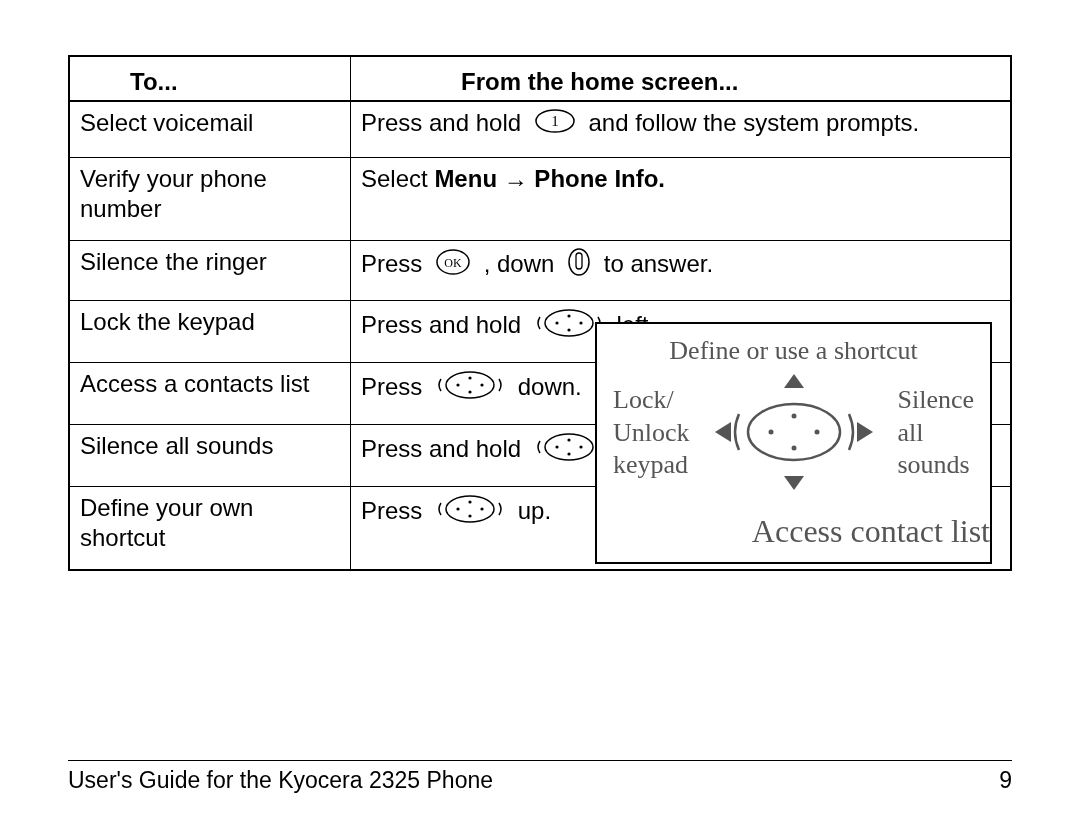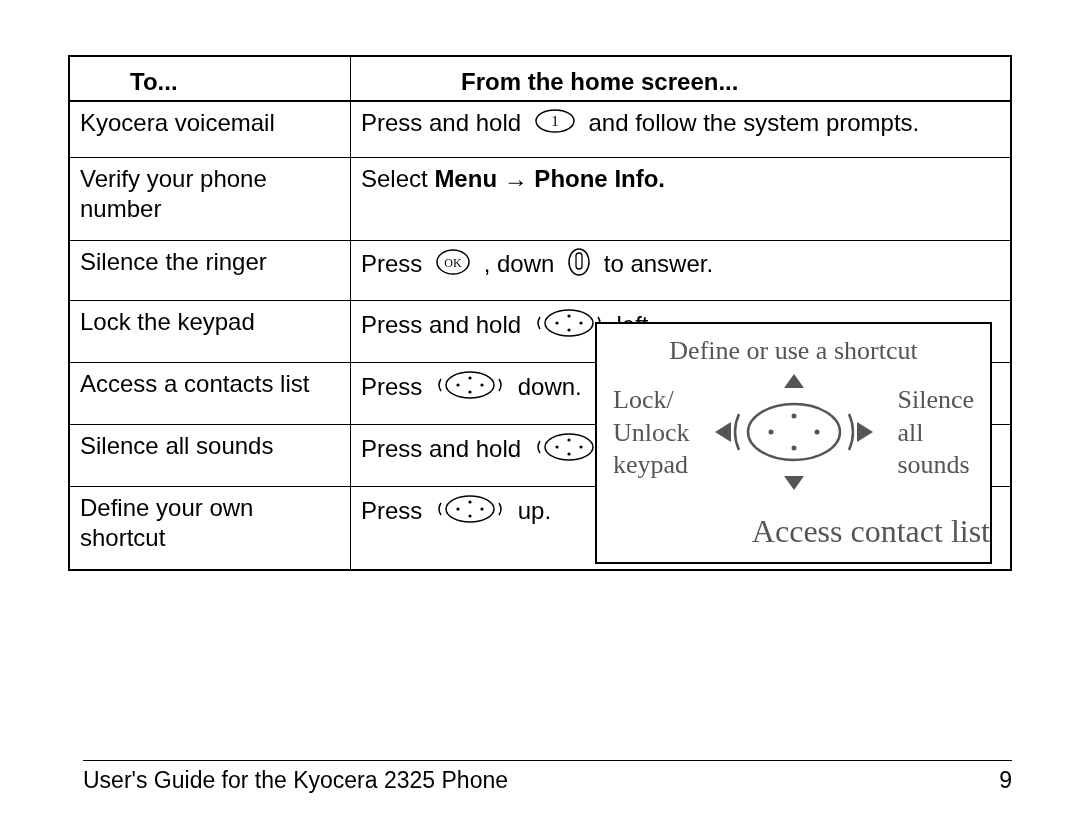--- a/index.html
+++ b/index.html
@@ -51,21 +51,20 @@
   .icon {
     display: inline-block;
     vertical-align: middle;
     margin: 0 6px;
   }
   .footer {
     position: absolute;
     left: 68px;
     right: 68px;
     bottom: 40px;
-    margin-left: 15px;
   }
   .footer-rule {
     height:1px;
     background:#000;
     margin-bottom:6px;
   }
   .footer-row {
     display:flex;
     justify-content:space-between;
     font-size:23px;
@@ -124,21 +123,21 @@
 <div class="page">
   <table class="main">
     <tbody>
         <tr>
       <th class="col1">To...</th>
       <th class="h2">From the home screen...</th>
     </tr>
     </tbody>
       <tbody id="tbody">
         <tr>
-          <td class="col1">Kyocera voicemail</td>
+          <td class="col1">Select voicemail</td>
           <td><span>Press and hold </span><span class="icon"><svg width="42" height="26" viewBox="0 0 42 26">
                 <ellipse cx="21" cy="13" rx="19" ry="11" fill="none" stroke="#000" stroke-width="1.5"></ellipse>
                 <text x="21" y="18" text-anchor="middle" font-size="15" font-family="Verdana">1</text>
               </svg></span><span> and follow the system prompts.</span></td>
         </tr>
         <tr>
           <td class="col1">Verify your phone number</td>
           <td><span>Select </span><span class="bold">Menu → Phone Info.</span></td>
         </tr>
         <tr>

